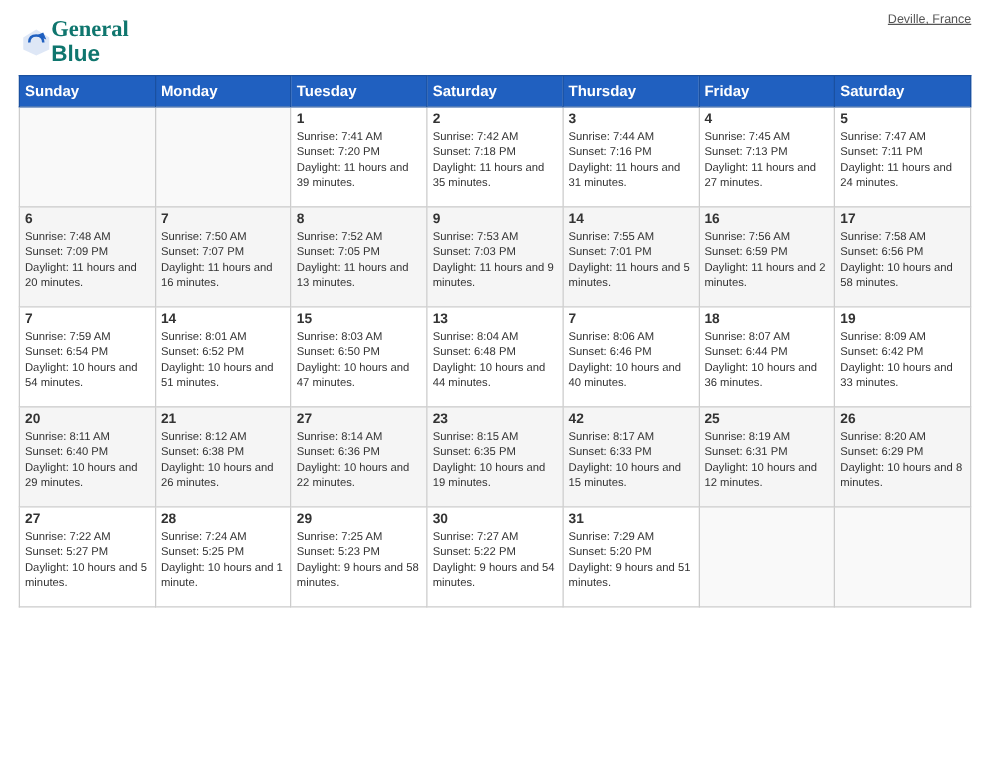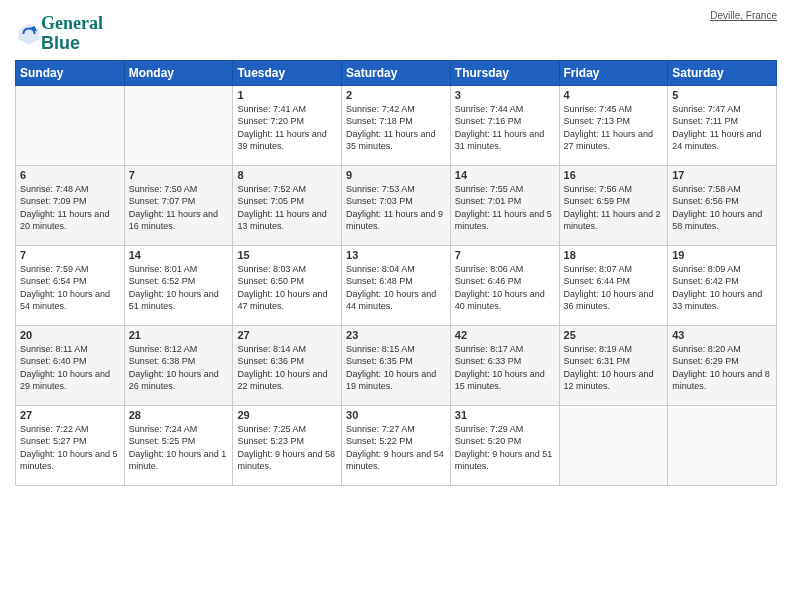--- a/index.html
+++ b/index.html
@@ -229,21 +229,21 @@
           </td>
           <td>
             <div class="day-number">42</div>
             <div class="day-info">Sunrise: 8:17 AM<br>Sunset: 6:33 PM<br>Daylight: 10 hours and 15 minutes.</div>
           </td>
           <td>
             <div class="day-number">25</div>
             <div class="day-info">Sunrise: 8:19 AM<br>Sunset: 6:31 PM<br>Daylight: 10 hours and 12 minutes.</div>
           </td>
           <td>
-            <div class="day-number">43</div>
+            <div class="day-number">26</div>
             <div class="day-info">Sunrise: 8:20 AM<br>Sunset: 6:29 PM<br>Daylight: 10 hours and 8 minutes.</div>
           </td>
         </tr>
         <tr>
           <td>
             <div class="day-number">27</div>
             <div class="day-info">Sunrise: 7:22 AM<br>Sunset: 5:27 PM<br>Daylight: 10 hours and 5 minutes.</div>
           </td>
           <td>
             <div class="day-number">28</div>

